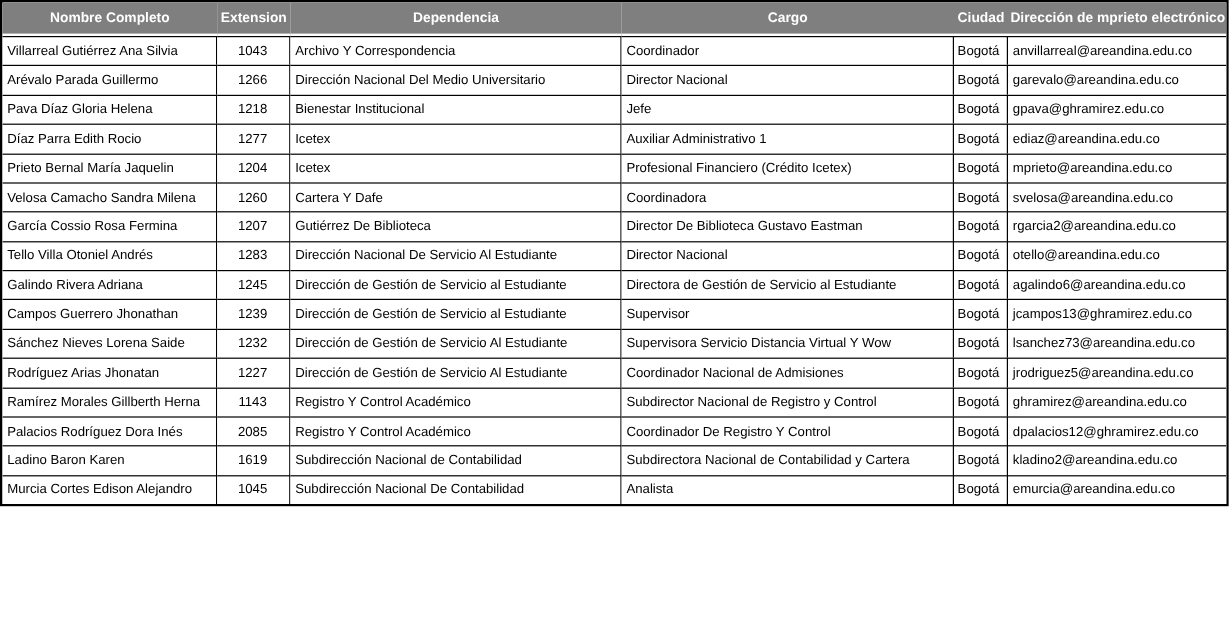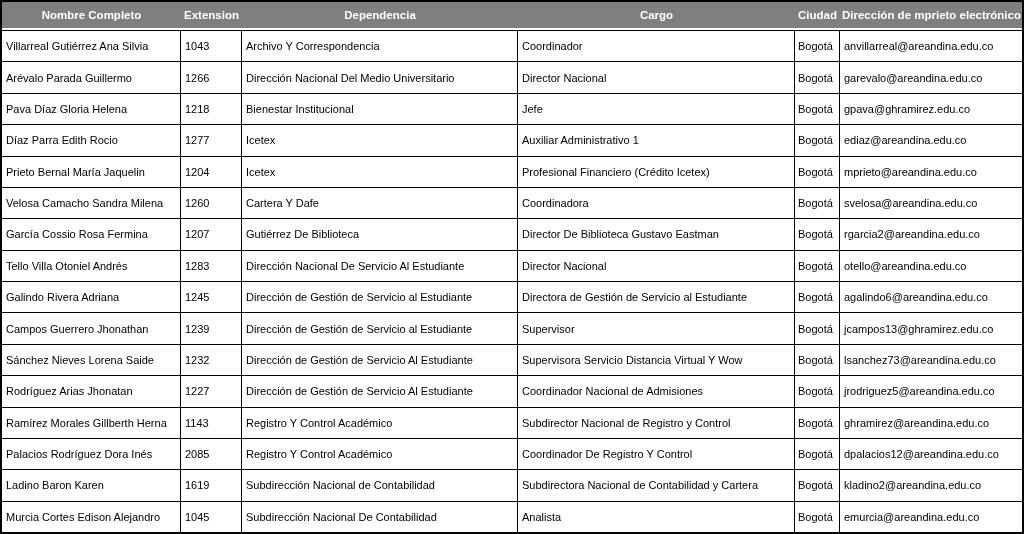--- a/index.html
+++ b/index.html
@@ -4,21 +4,21 @@
 <style>
   html, body {
     margin: 0;
     padding: 0;
     background: #ffffff;
     font-family: "Liberation Sans", sans-serif;
   }
   .sheet {
     box-sizing: border-box;
     width: 1024px;
-    height: 534px;
+    height: 422px;
     border: 2px solid #000000;
     background: #ffffff;
     overflow: hidden;
   }
   table.directory {
     width: 100%;
     height: 100%;
     border-collapse: separate;
     border-spacing: 0;
     table-layout: fixed;
@@ -48,21 +48,21 @@
     color: #000000;
     vertical-align: middle;
     padding: 0 4px;
     white-space: nowrap;
     overflow: hidden;
     border-top: 1px solid #000000;
     border-right: 1px solid #000000;
     background: #ffffff;
   }
   td:last-child { border-right: none; }
-  td.col-extension { text-align: left; padding-right: 5px; }
+  td.col-extension { text-align: center; padding-right: 5px; }
   td.col-ciudad    { padding: 0 3px; }
 </style>
 </head>
 <body>
 
 <div class="sheet">
   <table class="directory">
     <colgroup>
       <col class="c-nombre">
       <col class="c-extension">
@@ -185,21 +185,21 @@
           <td class="col-cargo">Subdirector Nacional de Registro y Control</td>
           <td class="col-ciudad">Bogotá</td>
           <td class="col-correo">ghramirez@areandina.edu.co</td>
         </tr>
         <tr>
           <td class="col-nombre">Palacios Rodríguez Dora Inés</td>
           <td class="col-extension">2085</td>
           <td class="col-dependencia">Registro Y Control Académico</td>
           <td class="col-cargo">Coordinador De Registro Y Control</td>
           <td class="col-ciudad">Bogotá</td>
-          <td class="col-correo">dpalacios12@areandina.edu.co</td>
+          <td class="col-correo">dpalacios12@ghramirez.edu.co</td>
         </tr>
         <tr>
           <td class="col-nombre">Ladino Baron Karen</td>
           <td class="col-extension">1619</td>
           <td class="col-dependencia">Subdirección Nacional de Contabilidad</td>
           <td class="col-cargo">Subdirectora Nacional de Contabilidad y Cartera</td>
           <td class="col-ciudad">Bogotá</td>
           <td class="col-correo">kladino2@areandina.edu.co</td>
         </tr>
         <tr>

